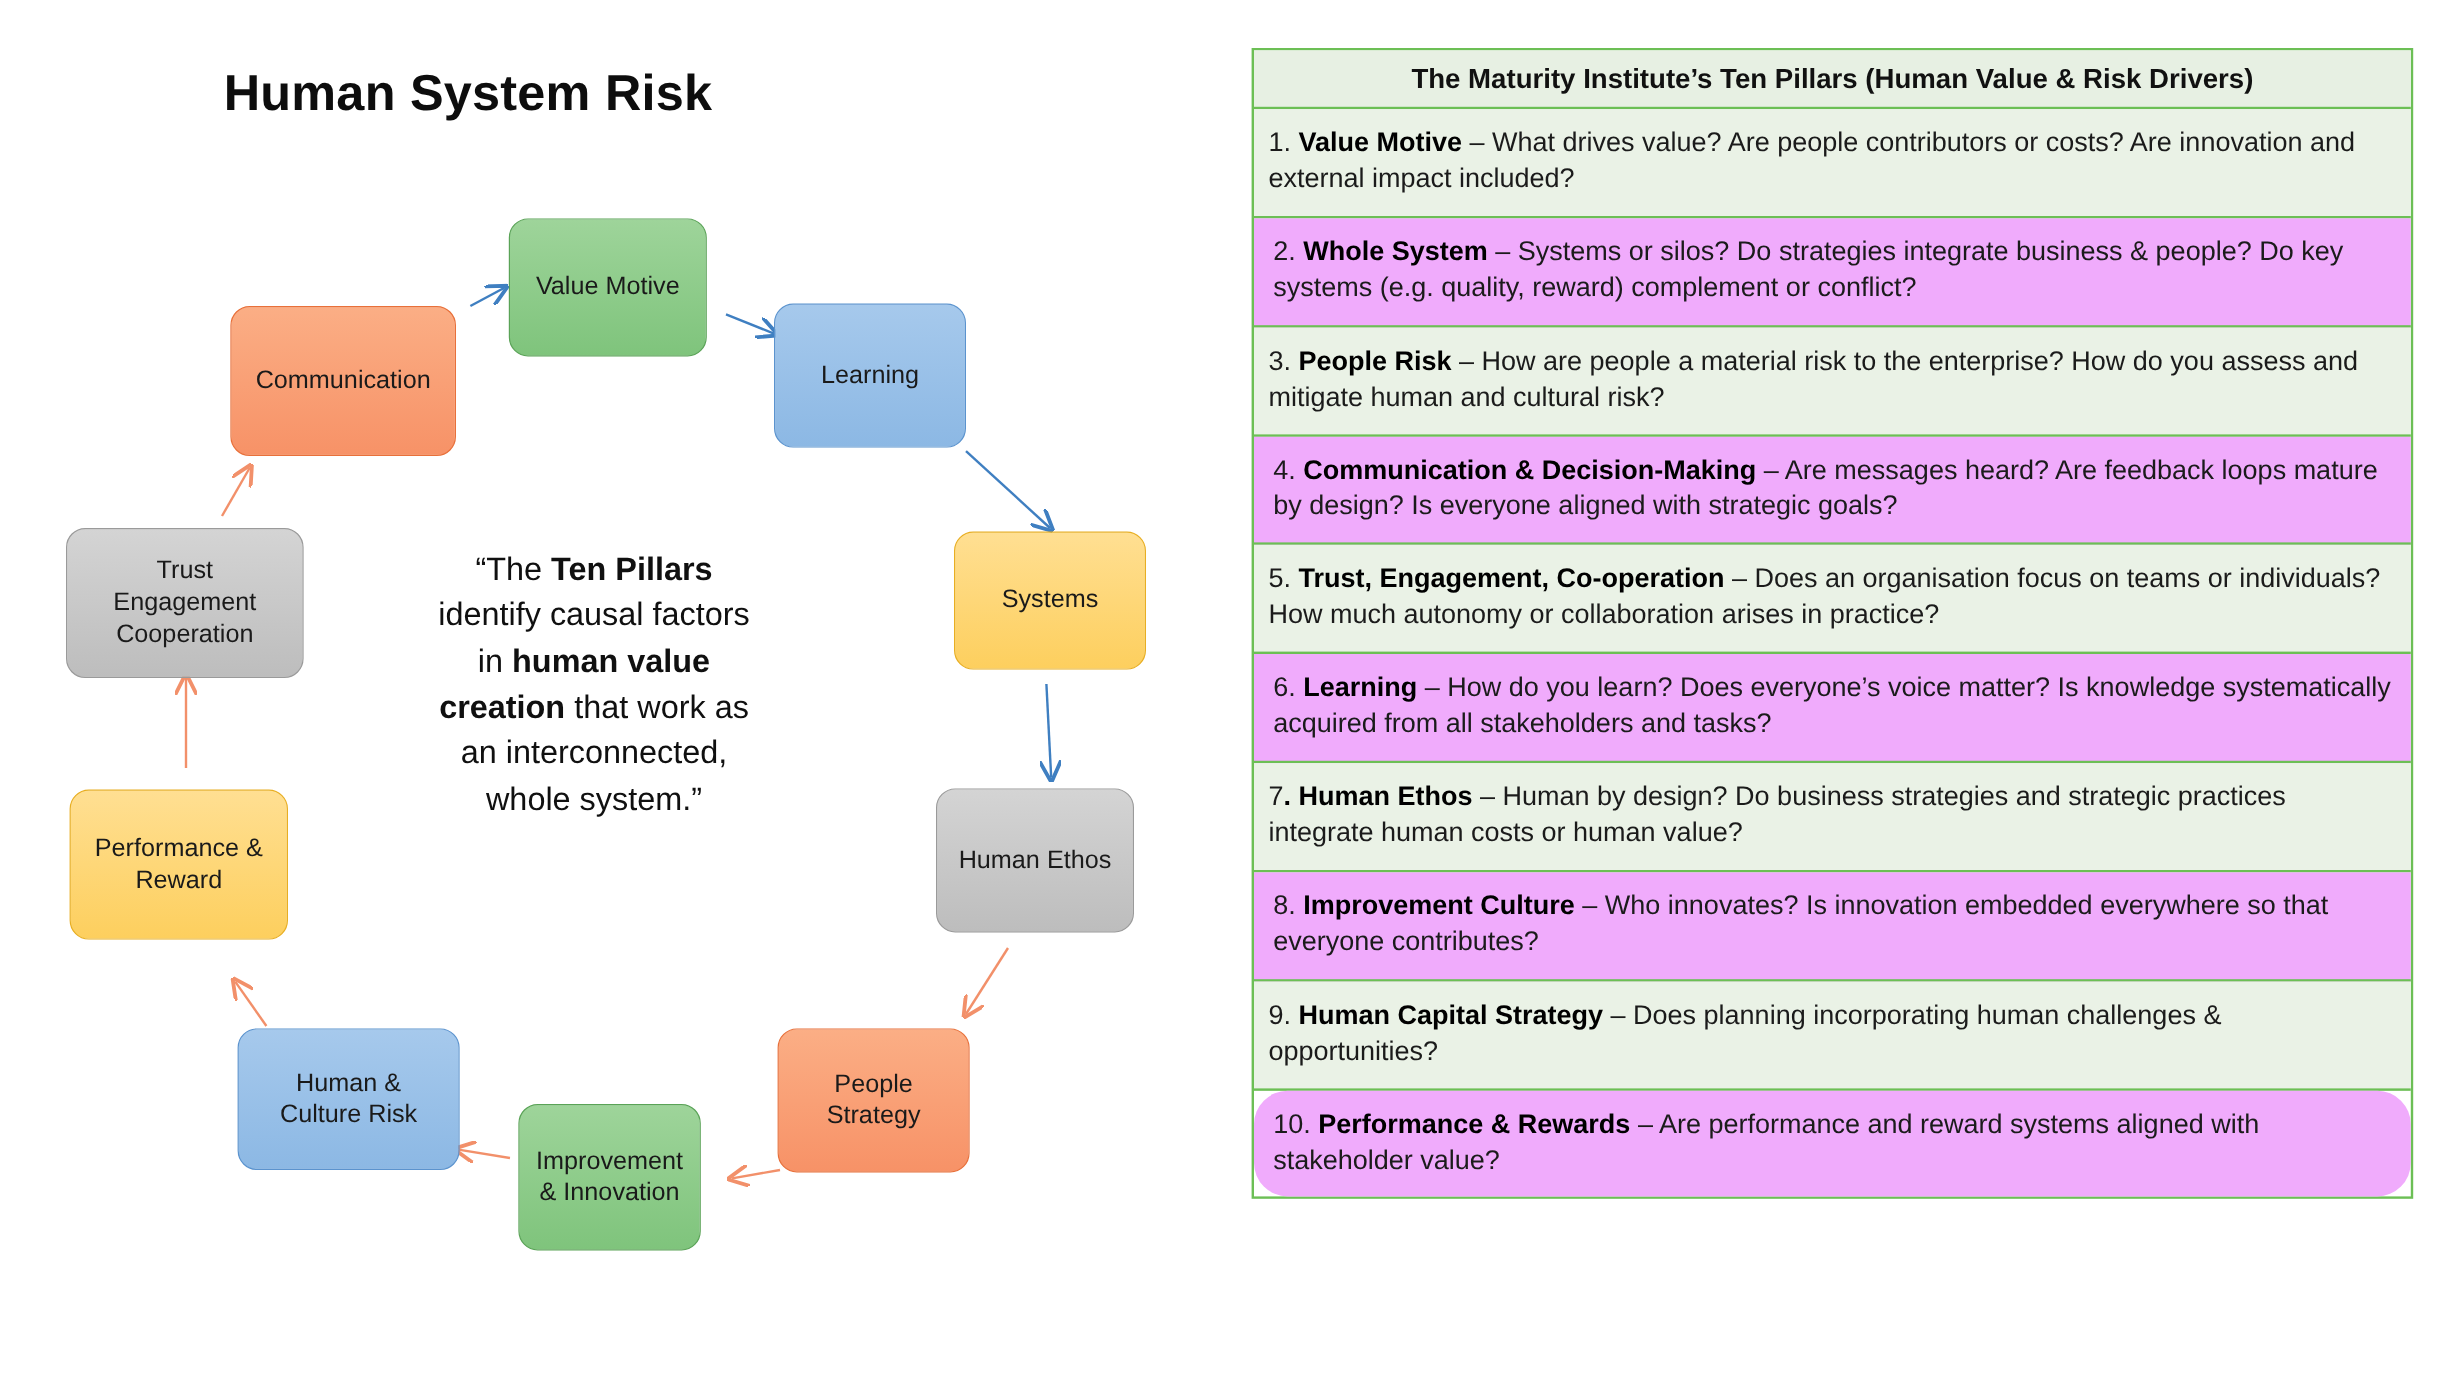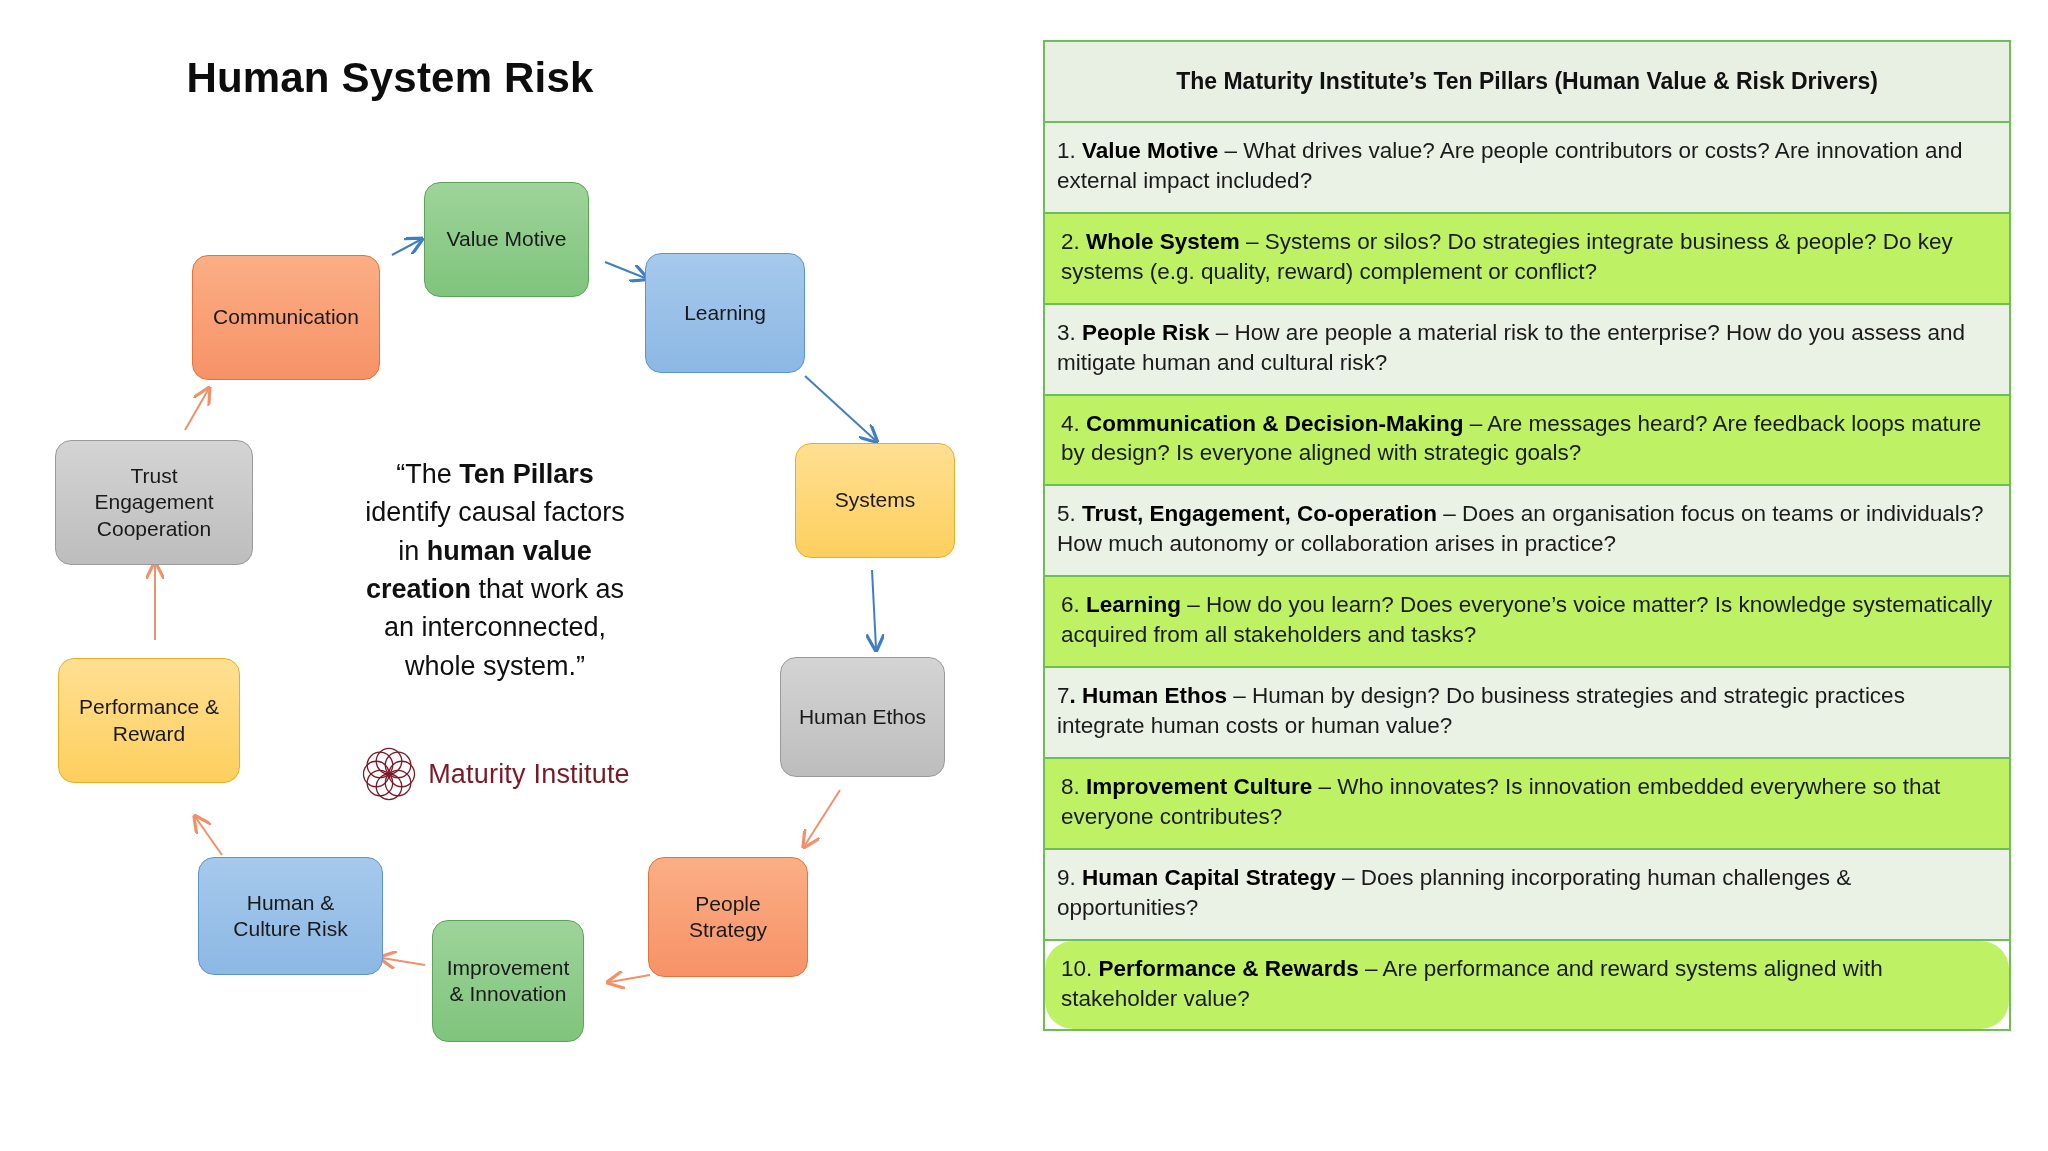--- a/index.html
+++ b/index.html
@@ -38,29 +38,29 @@
   }
   #logo-text{font-size:27px;color:#7b1a26;letter-spacing:.2px;}
 
   
   #pillars{
     position:absolute;left:1043px;top:40px;width:968px;
     border:2px solid #6cbf55;box-sizing:border-box;background:#fff;
   }
   #pillars-header{
     background:#e7f0e3;border-bottom:2px solid #6cbf55;
-    padding:26px 14px;text-align:center;font-size:23px;font-weight:bold;color:#111;
+    padding:10px 14px;text-align:center;font-size:23px;font-weight:bold;color:#111;
   }
   .p-row{
     border-bottom:2px solid #6cbf55;padding:13px 16px 16px 16px;
     font-size:22.5px;line-height:1.33;color:#1b1b1b;
   }
   .p-row:last-child{border-bottom:none;border-radius:28px;}
   .p-row.shade-a{background:#eaf2e6;padding-left:12px;}
-  .p-row.shade-b{background:#bef264;}
+  .p-row.shade-b{background:#f0abfc;}
   .p-row b{font-weight:bold;color:#000;}
 </style>
 </head>
 <body>
 
 <div id="root">
 
   <div id="diagram">
 
     <div id="diagram-title">Human System Risk</div>
@@ -117,35 +117,20 @@
 Reward</div>
 
     <div class="node n-orange" style="left:192px;top:255px;width:188px;height:125px;">Communication</div>
 
     <div class="node n-gray" style="left:55px;top:440px;width:198px;height:125px;white-space:pre-line;">Trust
 Engagement
 Cooperation</div>
 
     <div id="center-quote"><span>“The </span><b>Ten Pillars</b><span> identify causal factors in </span><b>human value creation</b><span> that work as an interconnected, whole system.”</span></div>
 
-    <div id="logo-wrap">
-      <svg width="58" height="58" viewBox="0 0 100 100">
-        <g fill="none" stroke="#7b1a26" stroke-width="2.2">
-          <circle cx="50" cy="28" r="22"></circle>
-          <circle cx="65.6" cy="34.4" r="22"></circle>
-          <circle cx="72" cy="50" r="22"></circle>
-          <circle cx="65.6" cy="65.6" r="22"></circle>
-          <circle cx="50" cy="72" r="22"></circle>
-          <circle cx="34.4" cy="65.6" r="22"></circle>
-          <circle cx="28" cy="50" r="22"></circle>
-          <circle cx="34.4" cy="34.4" r="22"></circle>
-        </g>
-      </svg>
-      <span id="logo-text">Maturity Institute</span>
-    </div>
   </div>
 
   <div id="pillars">
     <div id="pillars-header">The Maturity Institute’s Ten Pillars (Human Value &amp; Risk Drivers)</div>
 
     <div class="p-row shade-a"><span>1.</span> <b>Value Motive</b><span> – What drives value? Are people contributors or costs? Are innovation and external impact included?</span></div>
     <div class="p-row shade-b"><span>2.</span> <b>Whole System</b><span> – Systems or silos? Do strategies integrate business &amp; people? Do key systems (e.g. quality, reward) complement or conflict?</span></div>
     <div class="p-row shade-a"><span>3.</span> <b>People Risk</b><span> – How are people a material risk to the enterprise? How do you assess and mitigate human and cultural risk?</span></div>
     <div class="p-row shade-b"><span>4.</span> <b>Communication &amp; Decision-Making</b><span> – Are messages heard? Are feedback loops mature by design? Is everyone aligned with strategic goals?</span></div>
     <div class="p-row shade-a"><span>5.</span> <b>Trust, Engagement, Co-operation</b><span> – Does an organisation focus on teams or individuals? How much autonomy or collaboration arises in practice?</span></div>

